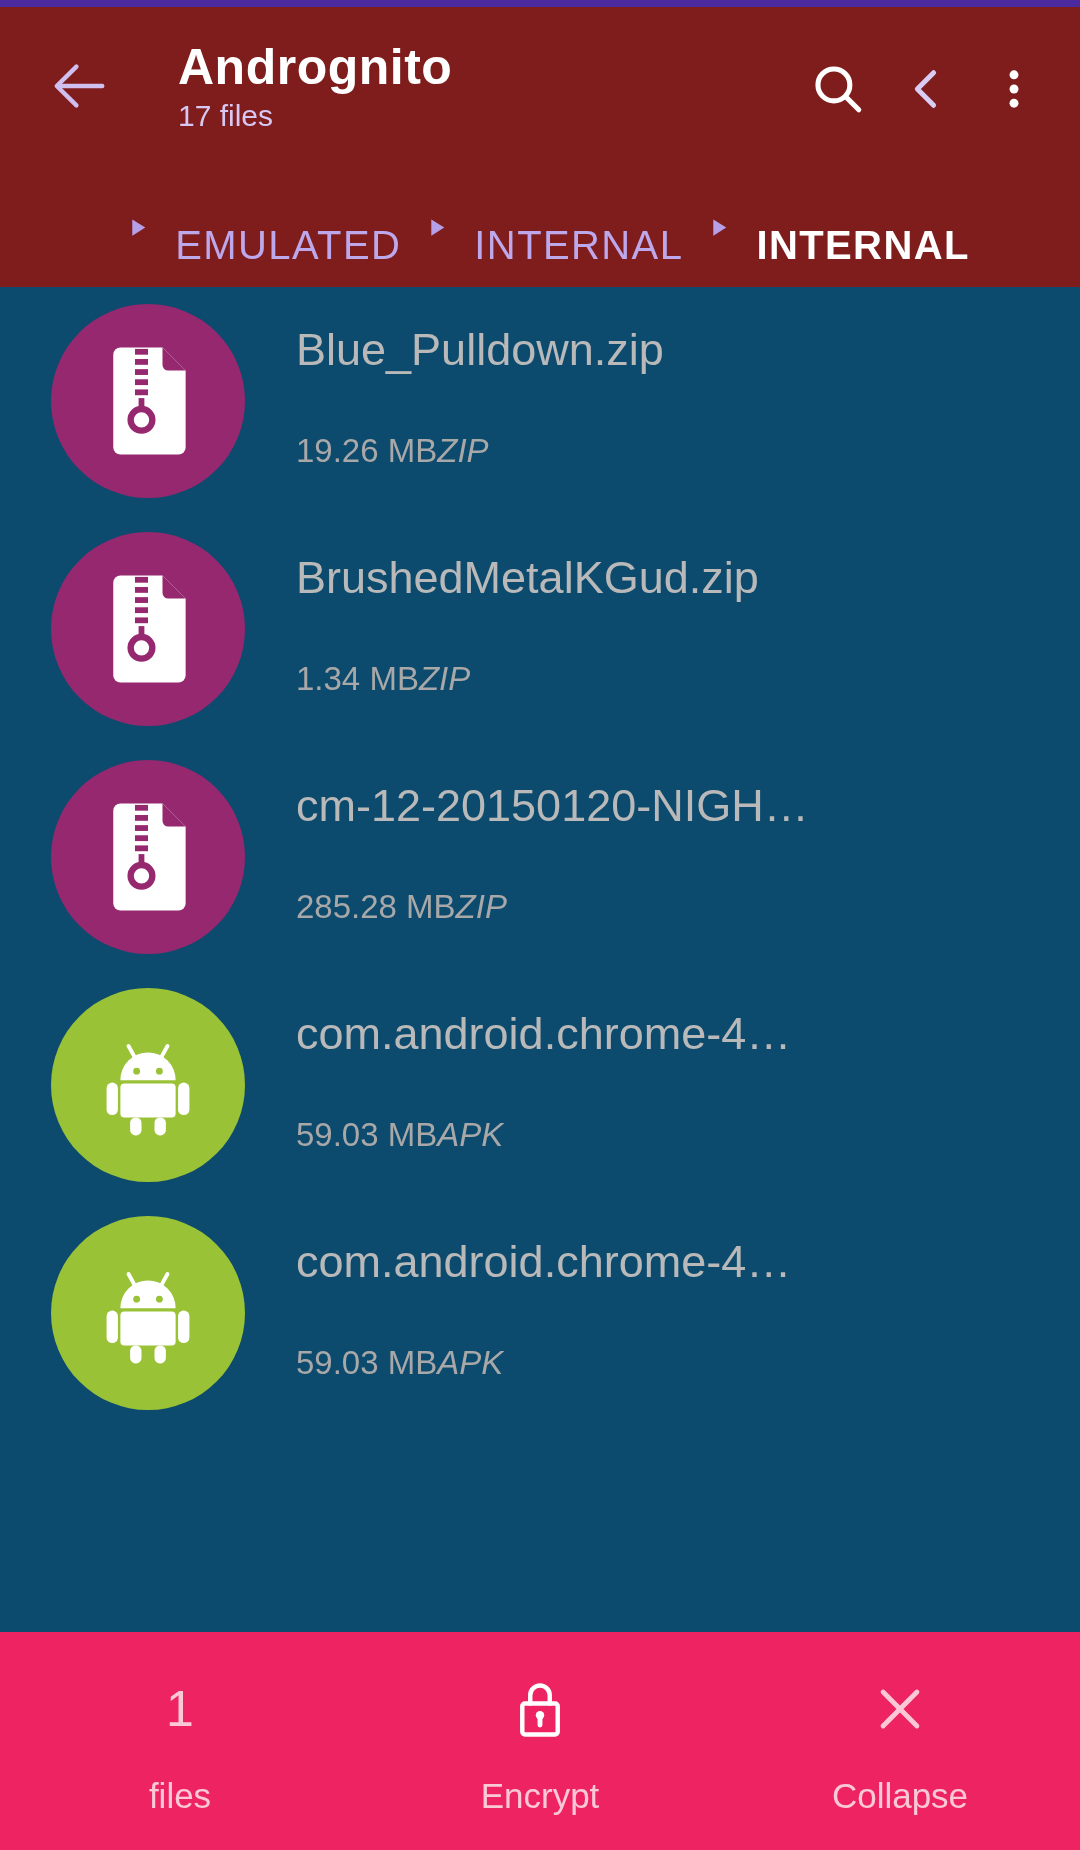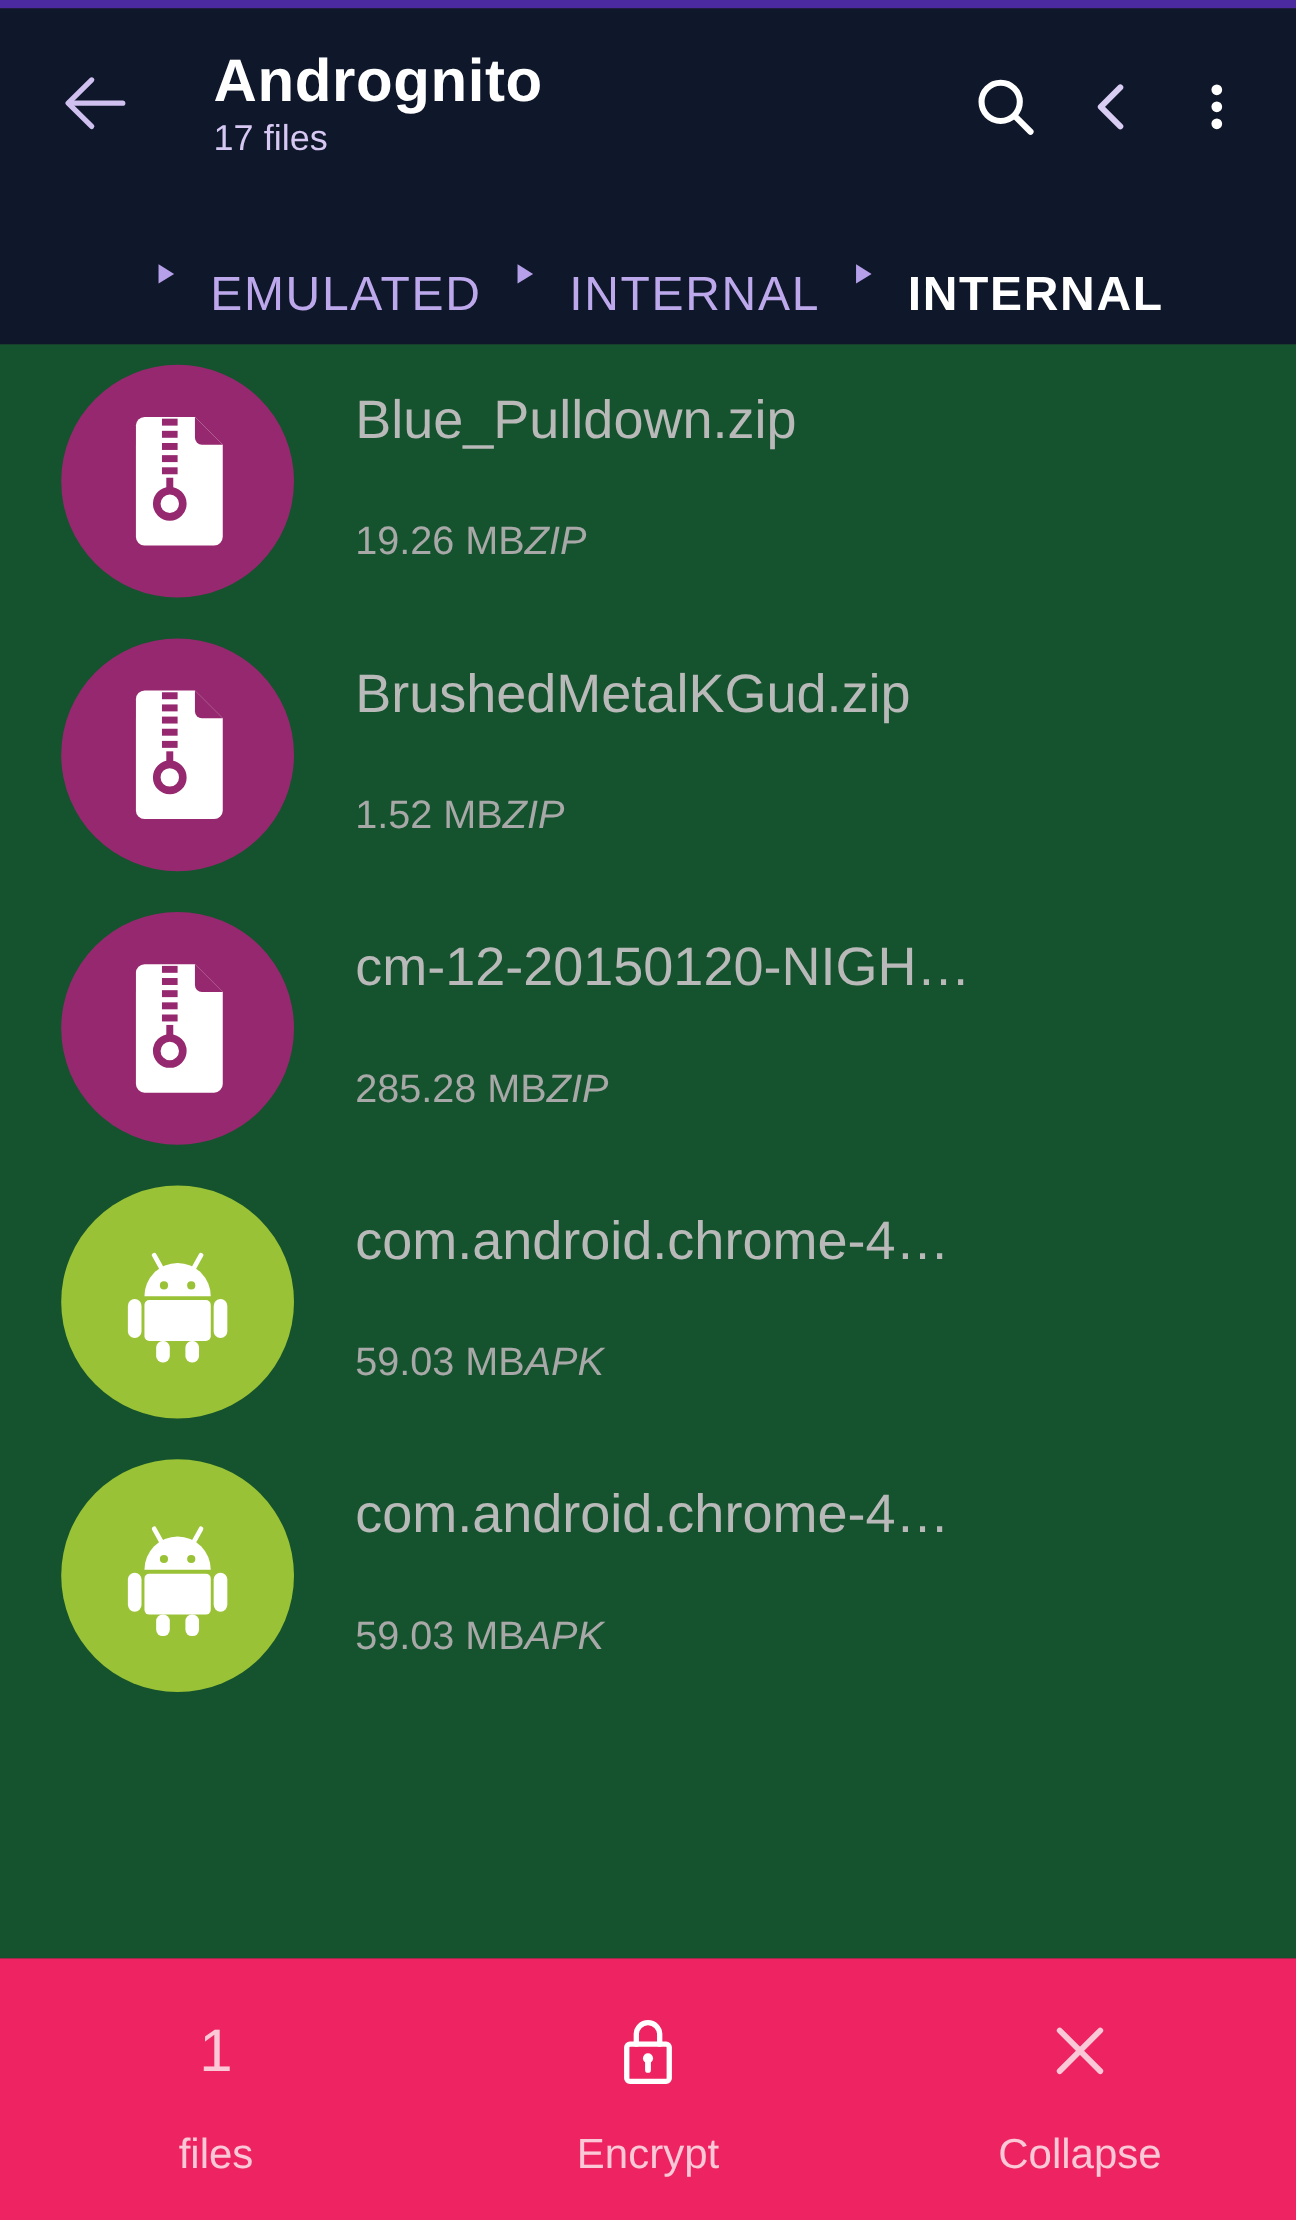--- a/index.html
+++ b/index.html
@@ -9,21 +9,21 @@
     font-family:"Liberation Sans", sans-serif;
     overflow:hidden;
   }
   #app { position:relative; width:1080px; height:1850px; overflow:hidden; }
 
   
   .statusbar { height:7px; background:#4b2aa0; width:100%; }
 
   
   .appbar {
-    background:#0f172a;
+    background:#7f1d1d;
     height:280px;
     position:relative;
   }
   .appbar-top {
     position:relative;
     height:170px;
   }
   .back-arrow {
     position:absolute; left:48px; top:48px;
     width:62px; height:62px;
@@ -61,21 +61,21 @@
   .crumb.current { color:#ffffff; font-weight:bold; }
   .crumb-sep {
     color:#b6a0ea; font-size:26px;
     margin:0 26px; line-height:1;
     transform:scaleY(1.25);
   }
 
   
   .filelist {
     position:absolute; top:287px; left:0; right:0; bottom:218px;
-    background:#14532d; overflow:hidden;
+    background:#0c4a6e; overflow:hidden;
   }
   .file-row {
     position:relative;
     height:228px;
     display:flex; align-items:center;
   }
   .file-icon-wrap {
     width:296px;
     display:flex; align-items:center; justify-content:center;
     flex:0 0 296px;
@@ -228,21 +228,21 @@
               <rect x="23" y="30" width="9" height="4"></rect>
               <rect x="25.5" y="36" width="4" height="8"></rect>
             </g>
             <circle cx="27.5" cy="51" r="7.5" fill="none" stroke="#96286f" stroke-width="4.4"></circle>
           </svg>
         </div>
       </div>
       <div class="file-info">
         <div class="file-name">BrushedMetalKGud.zip</div>
         <div class="file-meta">
-          <span class="file-size">1.52 MB</span>
+          <span class="file-size">1.34 MB</span>
           <span class="file-type">ZIP</span>
         </div>
       </div>
     </div>
 
     <div class="file-row">
       <div class="file-icon-wrap">
         <div class="circle zip">
           <svg width="96" height="110" viewBox="0 0 64 76">
             <path d="M8 6 A5 5 0 0 1 13 1 H42 L58 17 V70 A5 5 0 0 1 53 75 H13 A5 5 0 0 1 8 70 Z" fill="#ffffff"></path>

